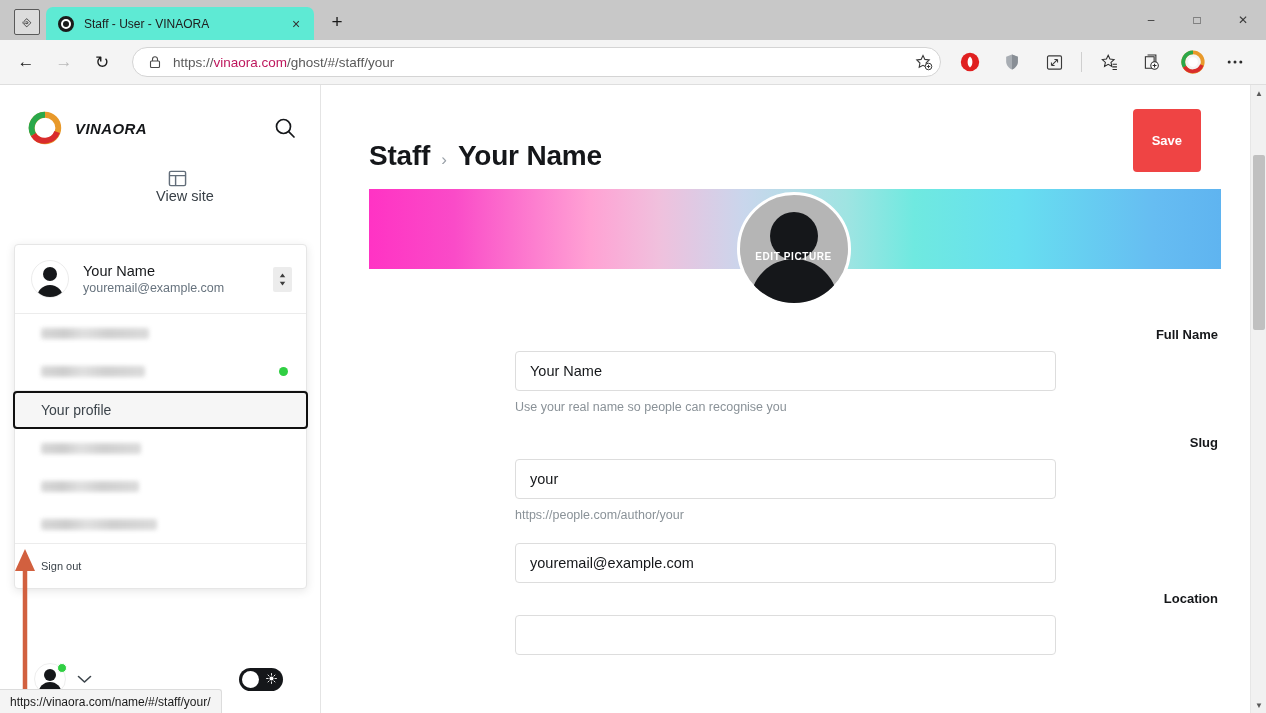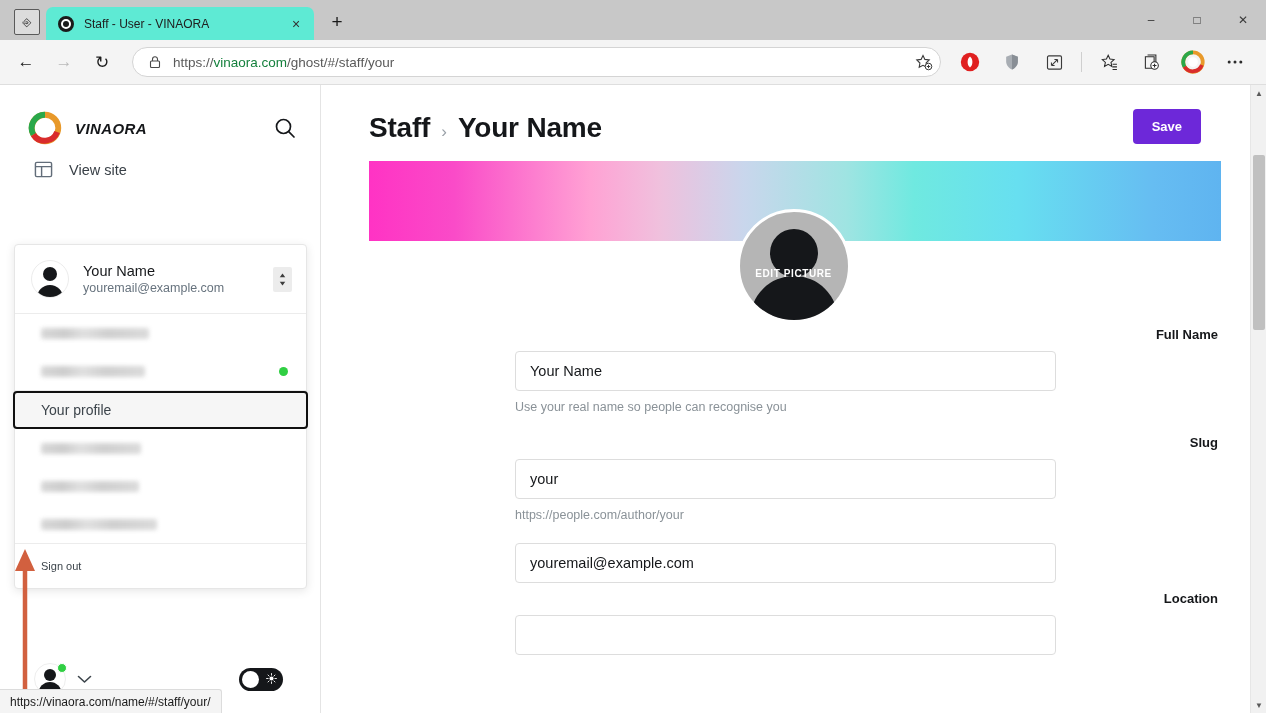--- a/index.html
+++ b/index.html
@@ -73,21 +73,21 @@
   .nav-btn.disabled { color: #b9b9b9; }
   .omnibox {
     flex: 1; height: 30px; background: #ffffff; border: 1px solid #d4d4d4;
     border-radius: 15px; display: flex; align-items: center;
     padding: 0 6px 0 14px; margin: 0 8px;
   }
   .lock-icon { width: 16px; height: 16px; margin-right: 10px; flex:0 0 auto;}
   .url-text {
     flex: 1; font-size: 13.5px; color: #5a5a5a; white-space: nowrap; overflow: hidden;
   }
-  .url-text b { color: #15803d; font-weight: 400; }
+  .url-text b { color: #be185d; font-weight: 400; }
   .omni-star { width: 22px; height: 22px; flex:0 0 auto; }
   .tb-icons { display: flex; align-items: center; }
   .tb-icon {
     width: 32px; height: 32px; display: flex; align-items: center;
     justify-content: center; margin: 0 5px;
   }
   .tb-sep { width: 1px; height: 20px; background: #cfcfcf; margin: 0 6px; }
 
   
   .page {
@@ -103,21 +103,21 @@
   .sb-top { display: flex; align-items: center; padding: 26px 22px 0 28px; font-style: italic; }
   .brand { display: flex; align-items: center; flex: 1; }
   .brand-logo { width: 34px; height: 34px; flex: 0 0 auto; }
   .brand-name {
     font-size: 15px; font-weight: bold; letter-spacing: .4px;
     color: #15171a; margin-left: 13px;
   }
   .sb-search { width: 26px; height: 26px; color:#15171a; }
 
   .viewsite {
-    display: flex; align-items: center; margin: 15px 0 0 34px;
+    display: flex; align-items: center; margin: 24px 0 0 34px; flex-direction: column;
   }
   .viewsite-icon { width: 19px; height: 19px; color: #626d79; }
   .viewsite-label { font-size: 14.5px; color: #394047; margin-left: 16px; }
 
   .menu-card {
     position: absolute; left: 14px; top: 159px; width: 293px;
     background: #fff; border: 1px solid #e6e6e6; border-radius: 4px;
     box-shadow: 0 2px 10px rgba(0,0,0,.10);
   }
   .menu-user { display: flex; align-items: center; padding: 15px 14px 15px 16px; }
@@ -215,33 +215,33 @@
   }
   .crumbs { display: flex; align-items: baseline; flex: 1; }
   .crumb-root {
     font-size: 28px; font-weight: bold; color: #15171a; letter-spacing: -.2px;
   }
   .crumb-sep { font-size: 17px; color: #9aa1a8; margin: 0 11px; }
   .crumb-cur {
     font-size: 28px; font-weight: bold; color: #15171a; letter-spacing: -.2px;
   }
   .save-btn {
-    background: #6d28d9; color: #fff; font-size: 13px; font-weight: bold;
-    border: none; border-radius: 4px; padding: 10px 19px; cursor: pointer;
+    background: #ef4444; color: #fff; font-size: 13px; font-weight: bold;
+    border: none; border-radius: 4px; padding: 24px 19px; cursor: pointer;
   }
 
   .banner {
     margin: 17px 45px 0 48px; height: 80px;
     background: linear-gradient(90deg,
       #ff33c4 0%, #fa4bc8 10%, #ffa2d4 26%, #f0c0dd 34%,
       #c9d6ec 44%, #9fe4e2 56%, #6fe9e0 64%, #67dff0 76%, #66bdf2 92%, #5fb4f0 100%);
   }
 
   .avatar-big {
-    position: absolute; left: 50%; top: 124px; transform: translateX(-50%);
+    position: absolute; left: 50%; top: 107px; transform: translateX(-50%);
     width: 114px; height: 114px; border-radius: 50%;
     background: #b5b5b5; border: 3px solid #fff; overflow: hidden;
   }
   .avatar-big .head {
     position: absolute; left: 50%; top: 17px; transform: translateX(-50%);
     width: 48px; height: 48px; border-radius: 50%; background: #15171a;
   }
   .avatar-big .body {
     position: absolute; left: 50%; bottom: -18px; transform: translateX(-50%);
     width: 88px; height: 62px; border-radius: 44px 44px 0 0; background: #15171a;

